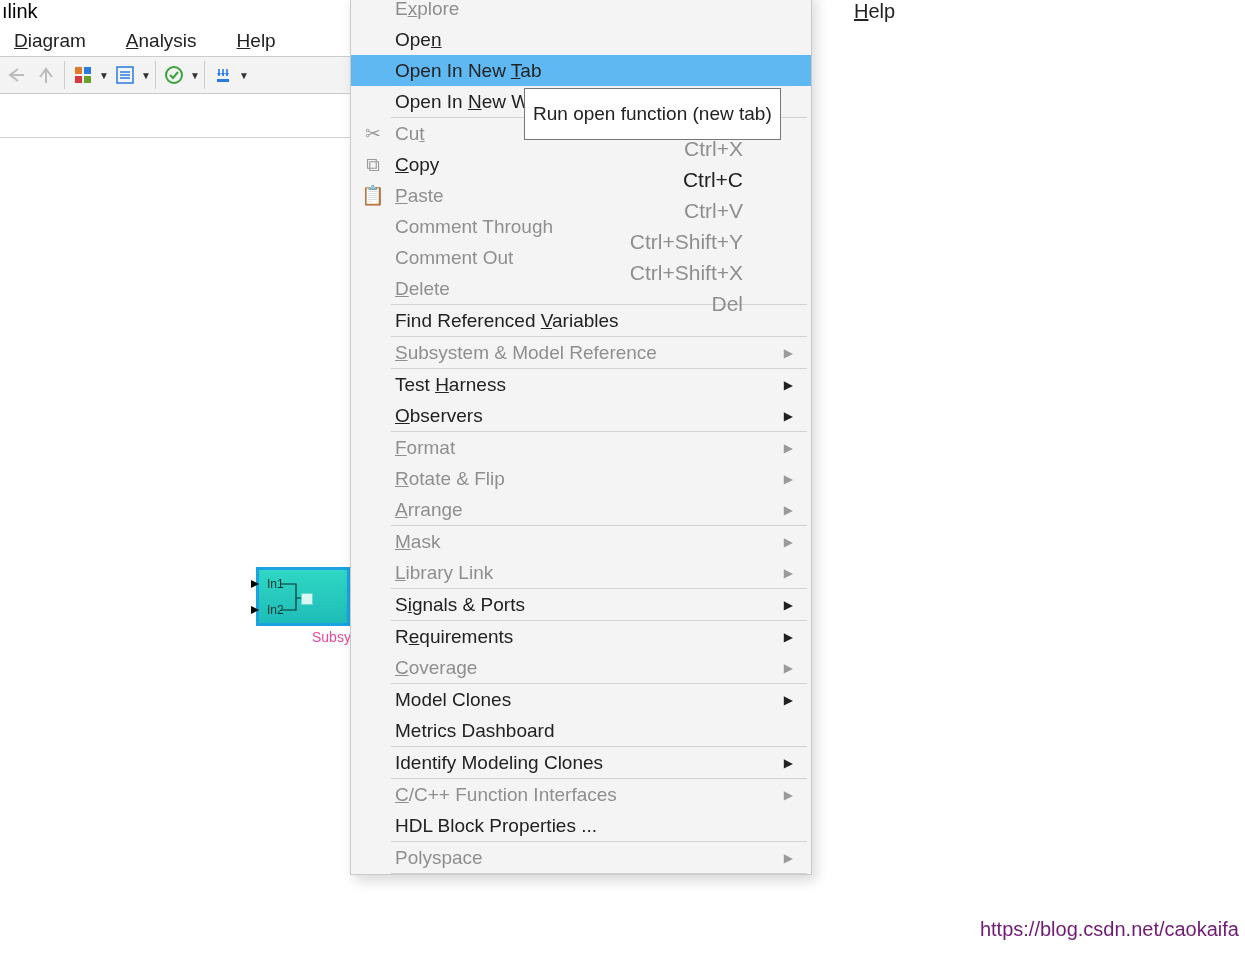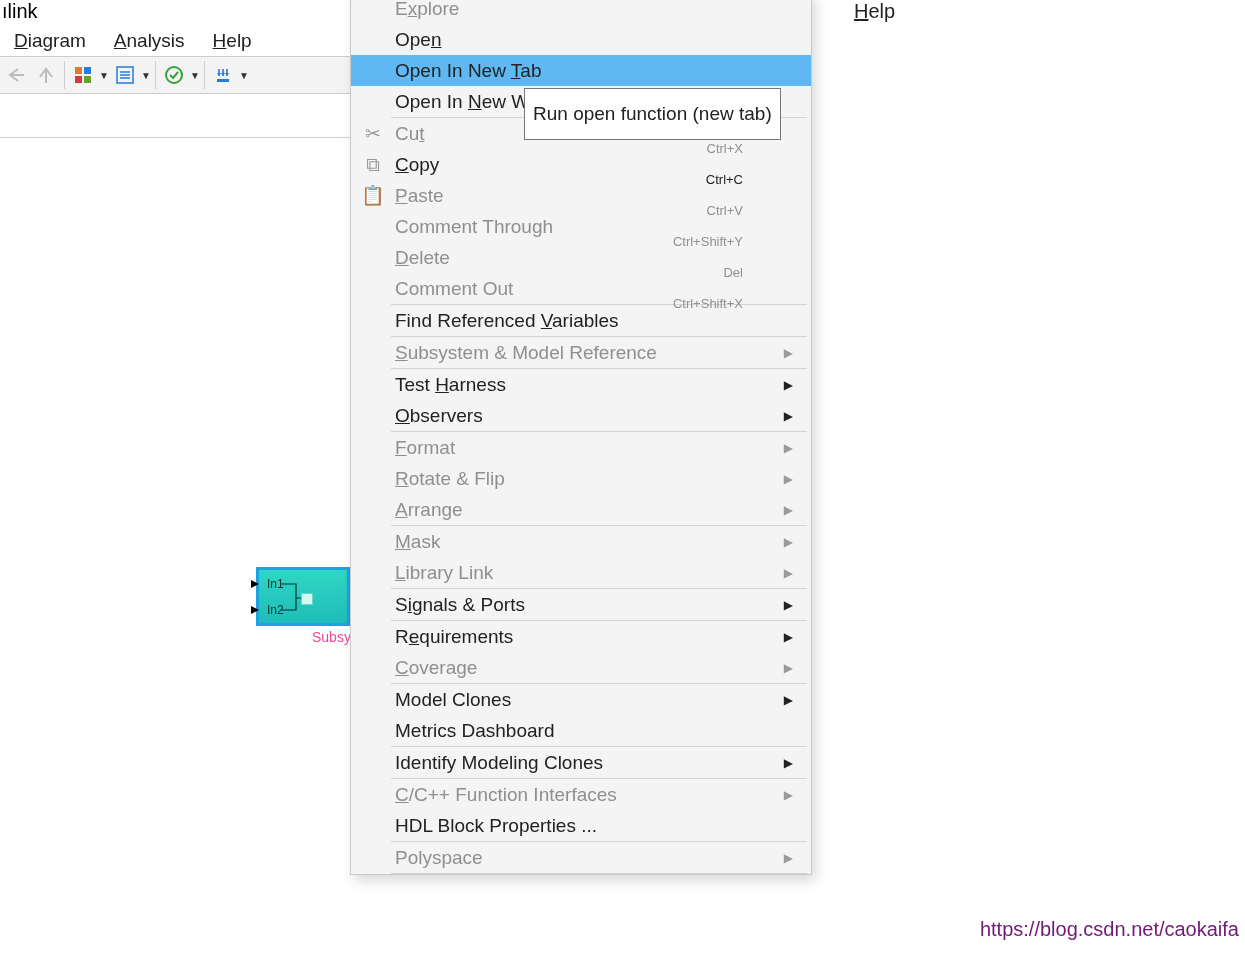--- a/index.html
+++ b/index.html
@@ -3,21 +3,21 @@
 <meta charset="utf-8">
 <style>
   * { box-sizing: border-box; }
   html, body { margin:0; padding:0; font-family: "Segoe UI", Arial, sans-serif; font-size:15px; color:#222; background:#fff; }
   .app { position:relative; width:1245px; height:947px; overflow:hidden; }
   
   
   .title-frag { position:absolute; left:2px; top:0; font-size:20px; color:#000; }
   
   
-  .menubar { position:absolute; left:6px; top:26px; height:30px; display:flex; gap:12px; align-items:center; }
+  .menubar { position:absolute; left:6px; top:26px; height:30px; display:flex; gap:24px; align-items:center; }
   .menubar .m-item { padding:4px 8px; font-size:19px; }
   .m-item span.ul { text-decoration: underline; }
   .help-item { position:absolute; left:854px; top:0; font-size:20px; }
   
   
   .toolbar { position:absolute; left:0; top:56px; width:350px; height:38px; background:#f3f3f3; border-top:1px solid #ccc; border-bottom:1px solid #ccc; display:flex; align-items:center; gap:2px; padding-left:2px; }
   .tbtn { width:28px; height:28px; display:flex; align-items:center; justify-content:center; border:1px solid transparent; color:#777; }
   .dd { width:10px; text-align:center; color:#333; font-size:10px; }
   .icon-box { width:20px; height:20px; }
   
@@ -35,21 +35,21 @@
   .block .lbl.l1 { left:8px; top:7px; }
   .block .lbl.l2 { left:8px; top:33px; }
   .block .inner { position:absolute; left:42px; top:23px; width:12px; height:12px; background:#d6f7f2; border:1px solid #6ad8cc; }
   .block-caption { position:absolute; left:312px; top:479px; font-size:14px; color:#ec4899; }
   
   
   .ctx { position:absolute; left:350px; top:-8px; width:462px; background:#f4f4f4; border:1px solid #c9c9c9; box-shadow:4px 6px 12px rgba(0,0,0,0.15); }
   .ctx-row { position:relative; height:31px; display:flex; align-items:center; padding-left:44px; padding-right:20px; font-size:19px; color:#222; }
   .ctx-row.disabled { color:#8f8f8f; }
   .ctx-row.selected { background:#5fb8f2; }
-  .ctx-row .sc { position:absolute; right:68px; font-size:13px; color:inherit;margin-top:30px; }
+  .ctx-row .sc { position:absolute; right:68px; font-size:21px; color:inherit;margin-top:30px; }
   .ctx-row .arrow { position:absolute; right:18px; font-size:12px; color:#222; }
   .ctx-row.disabled .arrow { color:#9a9a9a; }
   .ctx-sep { height:1px; background:#d3d3d3; margin-left:40px; margin-right:4px; }
   .ctx-icon { position:absolute; left:12px; width:20px; height:20px; color:#9a9a9a; display:flex; align-items:center; justify-content:center; }
   .ul { text-decoration: underline; }
   
   
   .tooltip { position:absolute; left:524px; top:88px; border:1px solid #777; background:#fff; padding:14px 8px; font-size:19px; }
   
   
@@ -163,27 +163,27 @@
     <div class="ctx-row disabled">
       <span class="ctx-icon">📋</span>
       <span><span class="ul">P</span>aste</span>
         <span class="sc">Ctrl+V</span>
     </div>
     <div class="ctx-row disabled">
         <span>Comment Through</span>
         <span class="sc">Ctrl+Shift+Y</span>
       </div>
     <div class="ctx-row disabled">
+        <span>Comment Out</span>
+        <span class="sc">Ctrl+Shift+X</span>
+      </div>
+    <div class="ctx-row disabled">
         <span><span class="ul">D</span>elete</span>
         <span class="sc">Del</span>
       </div>
-    <div class="ctx-row disabled">
-        <span>Comment Out</span>
-        <span class="sc">Ctrl+Shift+X</span>
-      </div>
     <div class="ctx-sep"></div>
     <div class="ctx-row">
         <span>Find Referenced <span class="ul">V</span>ariables</span>
       </div>
     <div class="ctx-sep"></div>
     <div class="ctx-row disabled">
         <span><span class="ul">S</span>ubsystem &amp; Model Reference</span>
         <span class="arrow">▶</span>
       </div>
     <div class="ctx-sep"></div>

